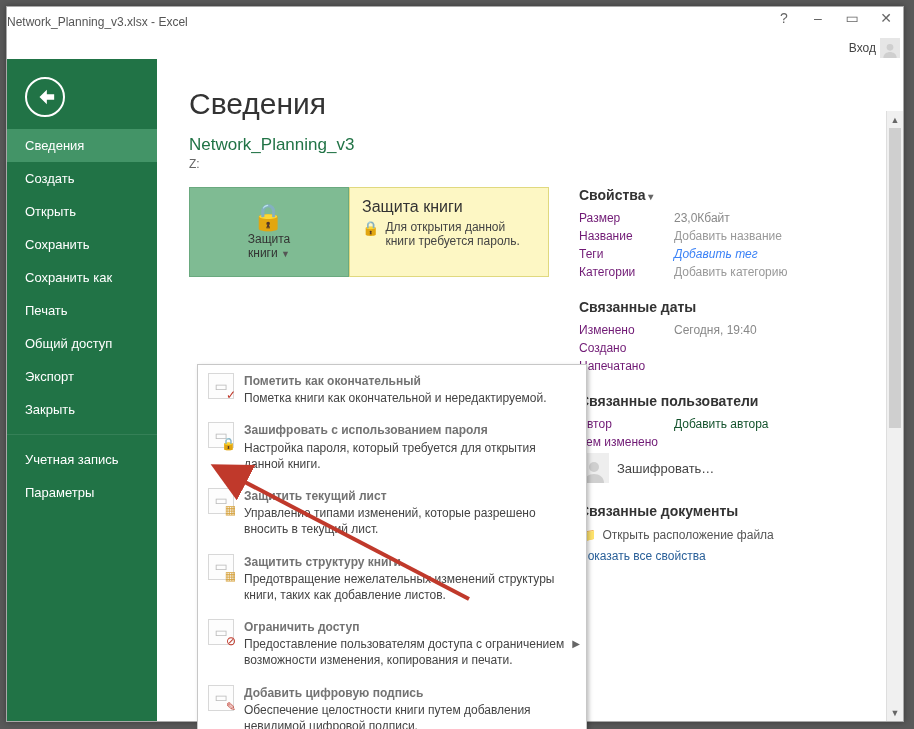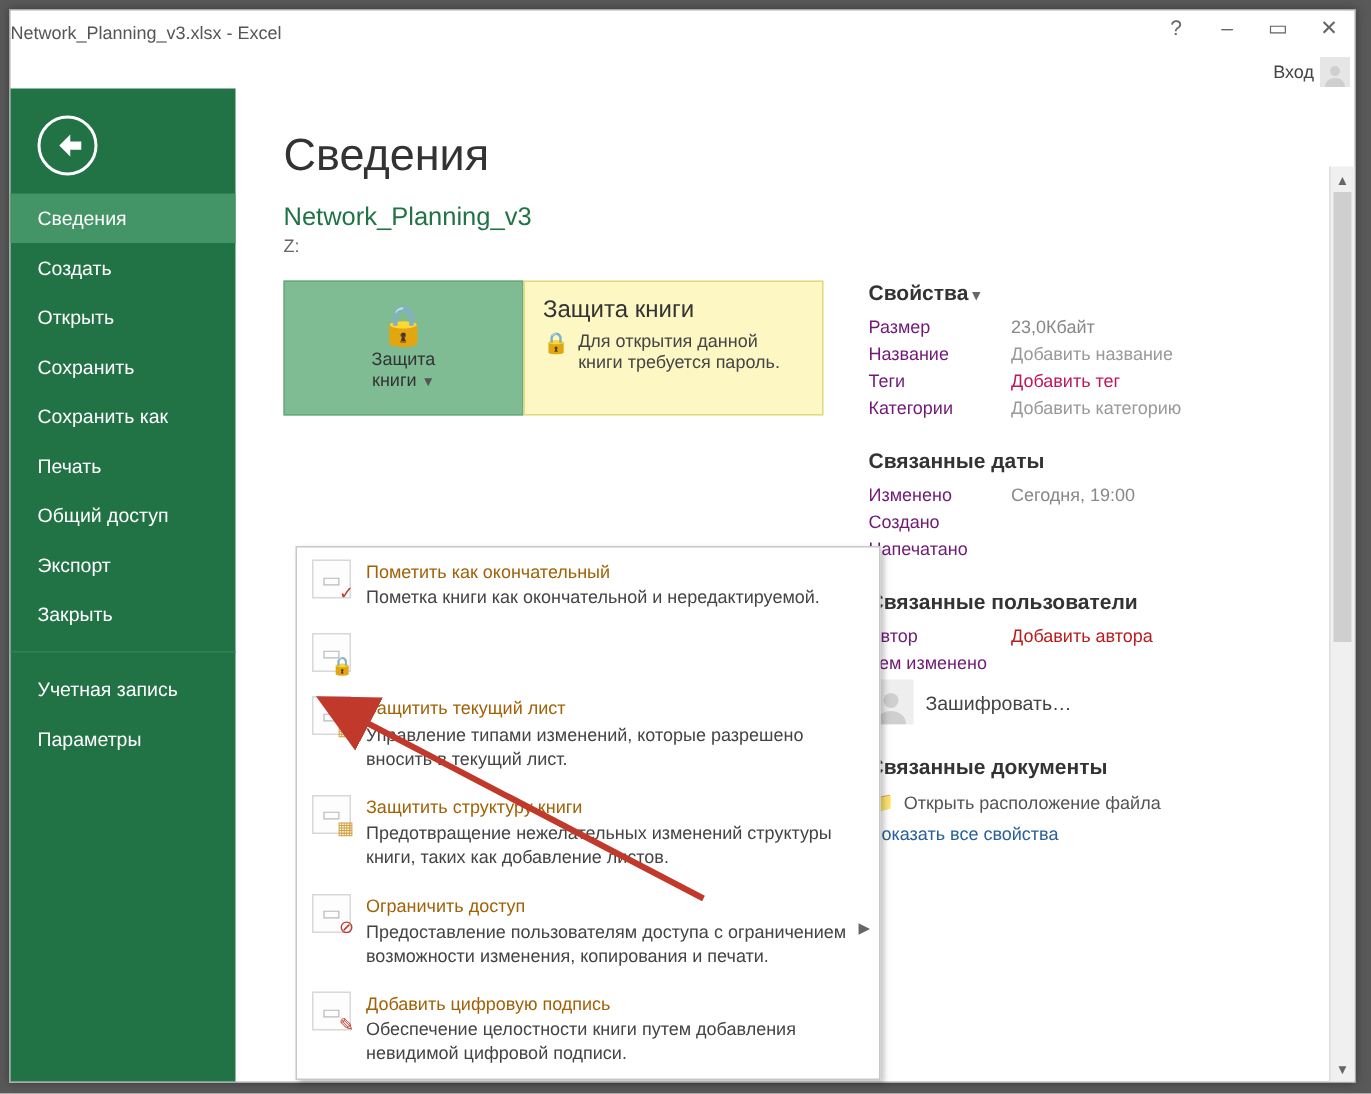--- a/index.html
+++ b/index.html
@@ -71,21 +71,21 @@
     z-index:5;
   }
   .dd-item { display:flex; padding:8px 10px; gap:10px; font-size:12px; color:#444; line-height:1.35; cursor:default; position:relative; }
   .dd-item .ic {
     width:26px; height:26px; flex-shrink:0; display:flex; align-items:center; justify-content:center;
     border:1px solid #d8d8d8; background:#fdfdfd; font-size:14px; color:#aaa; position:relative;
   }
   .dd-item .ic .corner {
     position:absolute; right:-3px; bottom:-3px; font-size:12px; line-height:1;
   }
-  .dd-item .txt b { color:#a16207; font-weight:400; display:block; margin-bottom:1px; }
+  .dd-item .txt b { color:#737373; font-weight:700; display:block; margin-bottom:1px; }
   .dd-item .sub-arrow { position:absolute; right:6px; top:50%; transform:translateY(-50%); font-size:10px; color:#666; }
 
   .right-pane { width:280px; font-size:13px; color:#444; }
   .section-hdr { color:#333; font-size:14px; margin:0 0 8px 0;font-weight:bold; }
   .section-hdr.caret::after { content:" \25BE"; font-size:10px; color:#666; }
   .kv { display:flex; margin-bottom:4px; font-size:12px; }
   .kv .k { width:95px; color:#701a75; }
   .kv .v { color:#888; }
   .section { margin-bottom:20px; }
   .user-row { display:flex; align-items:center; gap:8px; margin-top:4px; }
@@ -181,51 +181,51 @@
                 <div class="kv">
                   <div class="k">Размер</div>
                   <div class="v">23,0Кбайт</div>
                 </div>
                 <div class="kv">
                   <div class="k">Название</div>
                   <div class="v" style="color: rgb(153, 153, 153);">Добавить название</div>
                 </div>
                 <div class="kv">
                   <div class="k">Теги</div>
-                  <div class="v" style="color: #be185d;">Добавить тег</div>
+                  <div class="v" style="color: #3b82f6; font-style: italic;">Добавить тег</div>
                 </div>
                 <div class="kv">
                   <div class="k">Категории</div>
                   <div class="v" style="color: rgb(153, 153, 153);">Добавить категорию</div>
                 </div>
               </div>
           </div>
           <div class="section">
             <div class="section-hdr">Связанные даты</div>
             <div id="dates">
                 <div class="kv">
                   <div class="k">Изменено</div>
-                  <div class="v">Сегодня, 19:00</div>
+                  <div class="v">Сегодня, 19:40</div>
                 </div>
                 <div class="kv">
                   <div class="k">Создано</div>
                   <div class="v"></div>
                 </div>
                 <div class="kv">
                   <div class="k">Напечатано</div>
                   <div class="v"></div>
                 </div>
               </div>
           </div>
           <div class="section">
             <div class="section-hdr">Связанные пользователи</div>
             <div id="users">
                 <div class="kv">
                   <div class="k">Автор</div>
-                  <div class="v" style="color: #b91c1c;">Добавить автора</div>
+                  <div class="v" style="color: #14532d;">Добавить автора</div>
                 </div>
                 <div class="kv">
                   <div class="k">Кем изменено</div>
                   <div class="v"></div>
                 </div>
               </div>
             <div class="user-row">
               <span class="av">
                   <svg viewBox="0 0 24 24">
                     <circle cx="12" cy="8" r="5"></circle>
@@ -254,20 +254,21 @@
             <span style="color:#bbb">▭</span>
             <span class="corner" style="color:#c0392b">✓</span>
           </div>
           <div class="txt"><b>Пометить как окончательный</b><span>Пометка книги как окончательной и нередактируемой.</span></div>
         </div>
         <div class="dd-item">
           <div class="ic">
             <span style="color:#bbb">▭</span>
             <span class="corner" style="color:#d6a13a">🔒</span>
           </div>
+          <div class="txt"><b>Зашифровать с использованием пароля</b><span>Настройка пароля, который требуется для открытия данной книги.</span></div>
         </div>
         <div class="dd-item">
           <div class="ic">
             <span style="color:#bbb">▭</span>
             <span class="corner" style="color:#d6a13a">▦</span>
           </div>
           <div class="txt"><b>Защитить текущий лист</b><span>Управление типами изменений, которые разрешено вносить в текущий лист.</span></div>
         </div>
         <div class="dd-item">
           <div class="ic">

